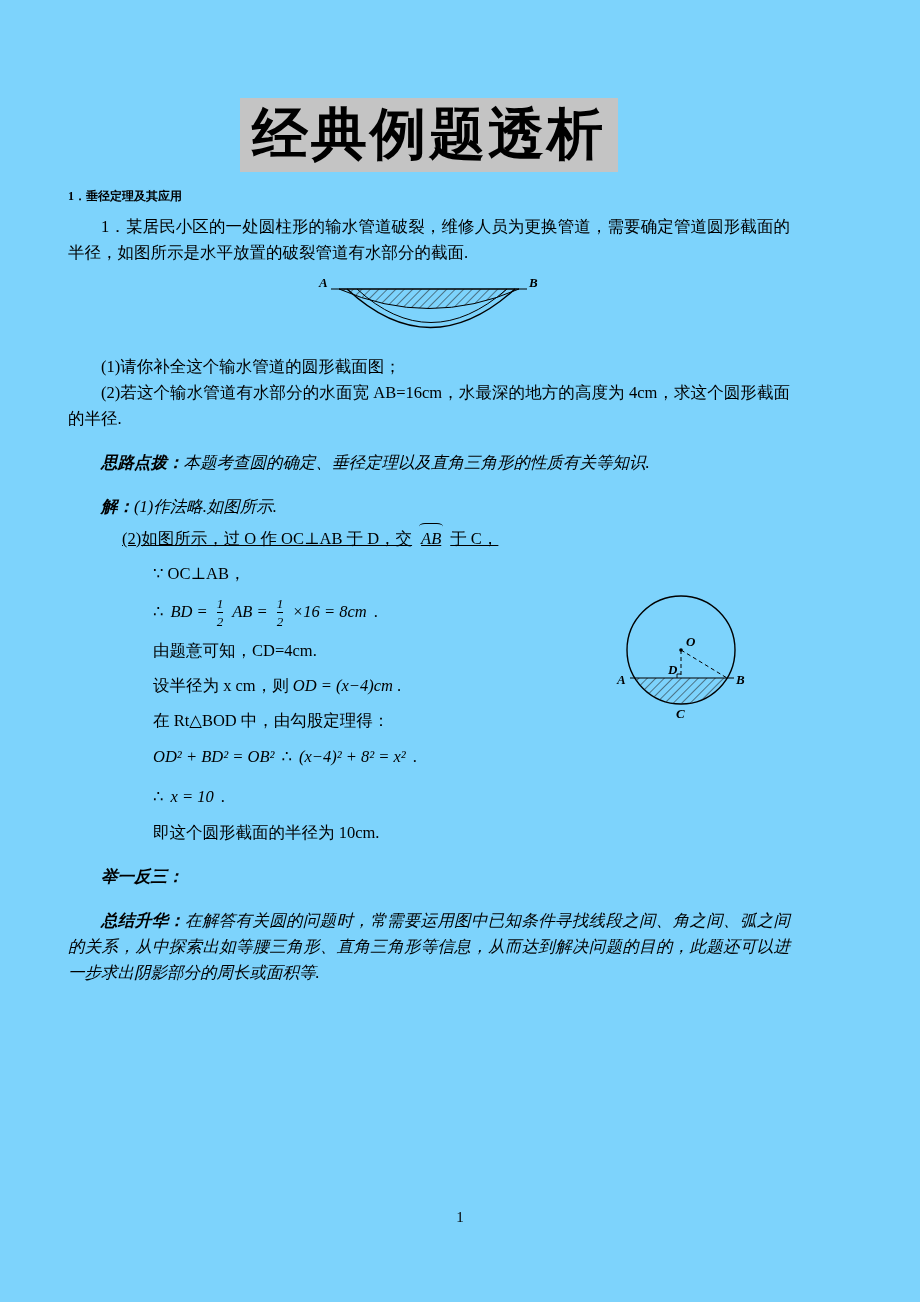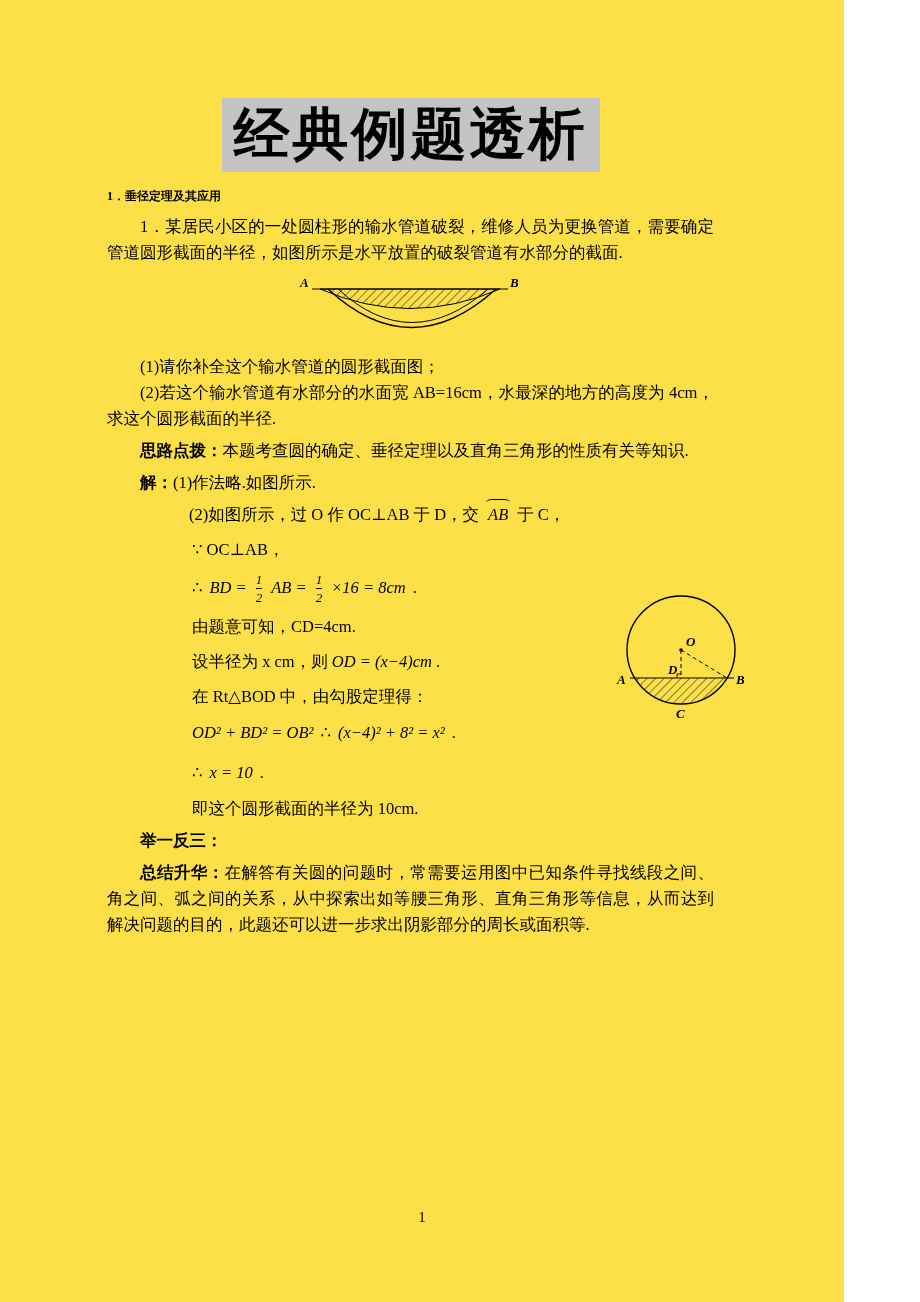--- a/index.html
+++ b/index.html
@@ -1,46 +1,46 @@
 <!DOCTYPE html>
 <html><head>
 <meta charset="utf-8">
 <style>
   html,body{margin:0;padding:0;background:#ffffff;}
   .page{
-    width:844px;height:1302px;position:relative;background:#fde047;color:#000;
+    width:920px;height:1302px;position:relative;background:#7dd3fc;color:#000;
     font-family:"Liberation Serif","DejaVu Serif",serif;
     font-size:16.5px;line-height:26px;
-    box-sizing:border-box;padding:98px 130px 0 107px;overflow:hidden;
+    box-sizing:border-box;padding:98px 130px 0 68px;overflow:hidden;
   }
   p{margin:0;text-align:justify;}
   b{font-weight:bold;}
   .title-wrap{text-align:center;margin:0 0 8px 0;}
   .doc-title{
     display:inline-block;background:#c4c4c4;color:#000;
     font-size:56px;font-weight:bold;line-height:1.32;letter-spacing:3px;padding:0 12px;
   }
   .section-heading{font-weight:bold;font-size:12px;margin:12px 0 6px 0;line-height:24px;}
   .ti2{text-indent:33px;}
   .fig1-wrap{text-align:center;margin:8px 0 6px 0;}
-  .sol-mid{margin-left:82px;margin-top:6px;}
+  .sol-mid{margin-left:54px;margin-top:6px;text-decoration:underline;}
   .sol{margin-left:85px;margin-top:9px;}
   .formula-line{display:flex;align-items:center;gap:7px;margin:10px 0 10px 85px;}
   .math{font-style:italic;}
   .frac{display:inline-flex;flex-direction:column;align-items:center;
         font-size:13px;line-height:13px;font-style:italic;margin:0 2px;}
   .frac .fbar{align-self:stretch;border-top:1px solid #000;margin:2px 0;height:0;}
   .overarc{position:relative;font-style:italic;margin:0 7px;padding:0 2px;}
   .overarc::before{
     content:"";position:absolute;left:0;right:0;top:-6px;height:6px;
     border-top:1.4px solid #000;border-radius:50% / 100%;
   }
   .xgap{margin-top:14px;}
   .concl{margin-left:85px;margin-top:10px;}
-  .mt6{margin-top:6px;}
+  .mt6{margin-top:18px;font-style:italic;}
   .fig2{position:absolute;left:616px;top:590px;}
   .figlbl{font-family:"Liberation Serif","DejaVu Serif",serif;font-style:italic;font-weight:bold;font-size:13px;fill:#000;}
   .pageno{position:absolute;left:0;right:0;bottom:72px;text-align:center;font-size:15px;color:#000;}
 </style>
 </head>
 <body>
 
 <div class="page">
 
   <div class="title-wrap">

